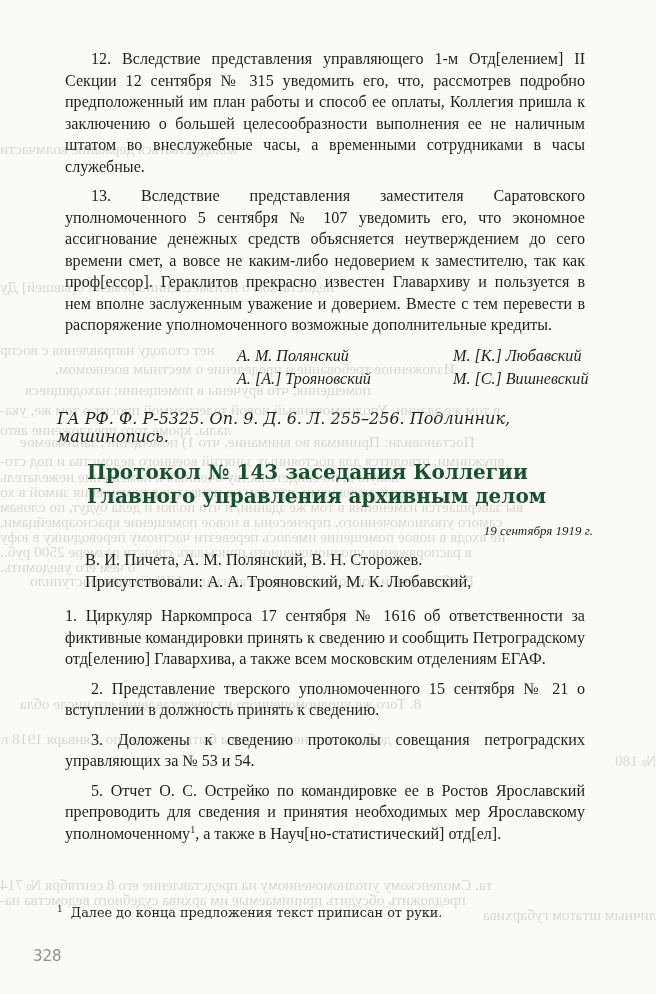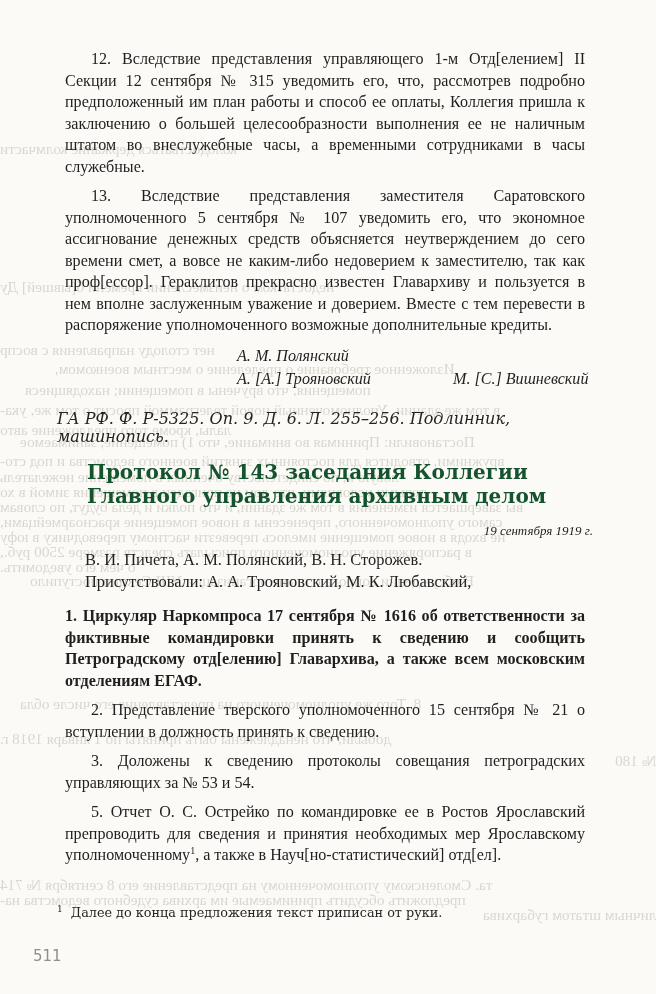--- a/index.html
+++ b/index.html
@@ -16,21 +16,21 @@
     color:#b9b4aa; opacity:.5; filter:blur(.5px);
     transform:scaleX(-1);
   }
   .text-block {
     position:absolute; left:57px; top:40px; width:536px; z-index:1;
     font-family:"Liberation Serif", serif;
     font-size:16.1px; line-height:21.5px;
     text-align:justify; color:#1f1f1f;
   }
   .par { margin:8px; text-indent:26px; }
-  .par.no-indent { text-indent:0;font-weight:bold; }
+  .par.no-indent { text-indent:0; }
 
   .signatures { margin-top:4px; font-style:italic; }
   .sig-row { display:flex; padding-left:180px; line-height:23px; }
   .sig-r { margin-left:auto; width:140px; text-align:left; }
 
   .source {
     margin-top:20px;
     font-family:"DejaVu Serif", serif; font-style:italic;
     font-size:16px; line-height:18px; text-align:left;
     color:#242424;
@@ -91,20 +91,21 @@
     </div>
 
   <div class="text-block">
 
     <p class="par">12. Вследствие представления управляющего 1-м Отд[елением] II Секции 12 сентября № 315 уведомить его, что, рассмотрев подробно предположенный им план работы и способ ее оплаты, Коллегия пришла к заключению о большей целесообразности выполнения ее не наличным штатом во внеслужебные часы, а временными сотрудниками в часы служебные.</p>
     <p class="par">13. Вследствие представления заместителя Саратовского уполномоченного 5 сентября № 107 уведомить его, что экономное ассигнование денежных средств объясняется неутверждением до сего времени смет, а вовсе не каким-либо недоверием к заместителю, так как проф[ессор]. Гераклитов прекрасно известен Главархиву и пользуется в нем вполне заслуженным уважение и доверием. Вместе с тем перевести в распоряжение уполномоченного возможные дополнительные кредиты.</p>
 
     <div class="signatures">
       <div class="sig-row">
         <span class="sig-l">А. М. Полянский</span>
+        <span class="sig-r">М. [К.] Любавский</span>
       </div>
       <div class="sig-row">
         <span class="sig-l">А. [А.] Трояновский</span>
         <span class="sig-r">М. [С.] Вишневский</span>
       </div>
     </div>
 
     <div class="source">ГА РФ. Ф. Р-5325. Оп. 9. Д. 6. Л. 255–256. Подлинник, машинопись.</div>
 
     <div class="protocol-title">
@@ -125,15 +126,15 @@
       <p class="par">3. Доложены к сведению протоколы совещания петроградских управляющих за № 53 и 54.</p>
       <p class="par"><span>5. Отчет О. С. Острейко по командировке ее в Ростов Ярославский препроводить для сведения и принятия необходимых мер Ярославскому уполномоченному</span><sup class="fn">1</sup><span>, а также в Науч[но-статистический] отд[ел].</span></p>
     </div>
 
   </div>
 
   <div class="footnote">
     <span class="fn-marker">1</span><span class="fn-text">Далее до конца предложения текст приписан от руки.</span>
   </div>
 
-  <div class="page-number">511</div>
+  <div class="page-number">328</div>
 
 </div>
 
 </body></html>

